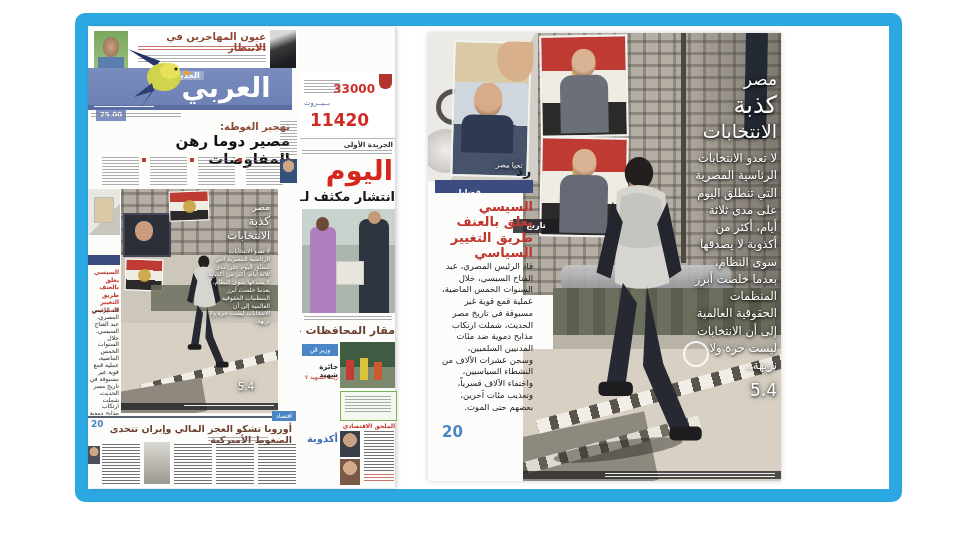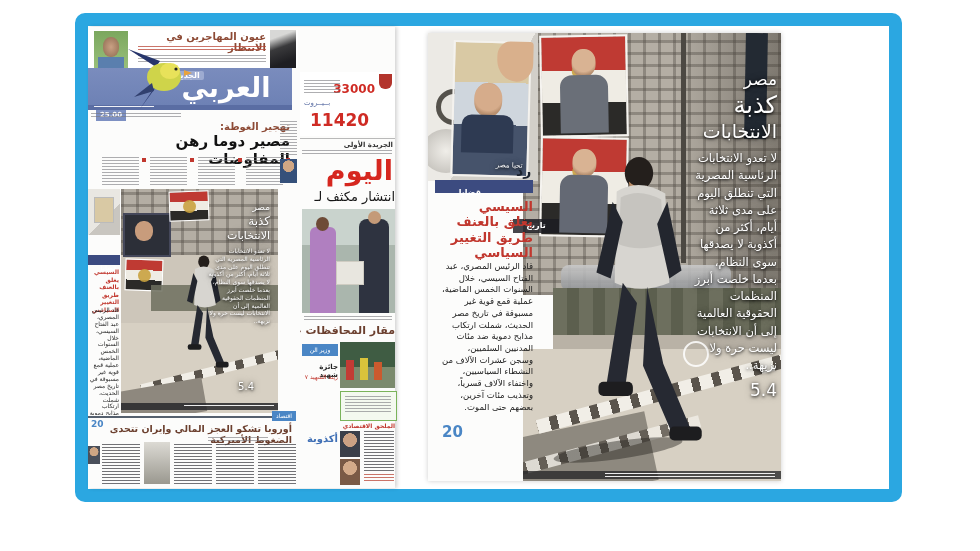--- a/index.html
+++ b/index.html
@@ -78,21 +78,21 @@
       <div class="abs rtl" style="right:20px;top:10px;color:#cf2b24;font-size:12px;font-weight:bold;">33000</div>
       <div class="abs ftl" style="left:4px;top:8px;width:36px;height:14px;"></div>
       <div class="abs rtl" style="left:4px;top:27px;color:#5a6da3;font-size:7px;font-weight:normal;">بــيــروت</div>
       <div class="abs rtl" style="left:10px;top:38px;color:#cf2b24;font-size:17px;font-weight:bold;">11420</div>
     </div>
     <div class="abs" style="left:212px;top:111px;width:95px;height:1px;background:#b9b9b9;"></div>
     <div class="abs rtl" style="right:2px;top:114px;width:93px;text-align:right;font-size:7px;font-weight:bold;color:#333;left:212px;">الجريدة الأولى</div>
     <div class="abs ftl" style="left:214px;top:123px;width:90px;height:4px;"></div>
 
     <div class="abs rtl" style="left:232px;top:128px;width:73px;text-align:right;color:#d6271f;font-size:27px;font-weight:bold;">اليوم</div>
-    <div class="abs rtl" style="left:212px;top:162px;width:95px;height:16px;overflow:hidden;white-space:nowrap;text-align:right;font-size:13px;font-weight:normal;color:#161616;">انتشار مكثف لـ</div>
+    <div class="abs rtl" style="left:212px;top:162px;width:95px;height:16px;overflow:hidden;white-space:nowrap;text-align:right;font-size:13px;font-weight:bold;color:#161616;">انتشار مكثف لـ</div>
 
     <div class="abs" style="left:214px;top:182px;width:93px;height:104px;background:linear-gradient(180deg,#c9d3cd 0 35%,#aab6ad 35% 100%);overflow:hidden;">
       <div class="abs" style="left:8px;top:18px;width:26px;height:86px;background:#b07fc0;border-radius:6px 6px 0 0;"></div>
       <div class="abs" style="left:14px;top:8px;width:13px;height:14px;border-radius:50%;background:#6e4b37;"></div>
       <div class="abs" style="right:6px;top:10px;width:30px;height:94px;background:#2e3340;border-radius:8px 8px 0 0;"></div>
       <div class="abs" style="right:14px;top:2px;width:13px;height:13px;border-radius:50%;background:#c49a78;"></div>
       <div class="abs" style="left:34px;top:52px;width:26px;height:22px;background:#e8e6df;border:1px solid #cfccc2;"></div>
     </div>
     <div class="abs ftl" style="left:216px;top:289px;width:88px;height:4px;"></div>
 

